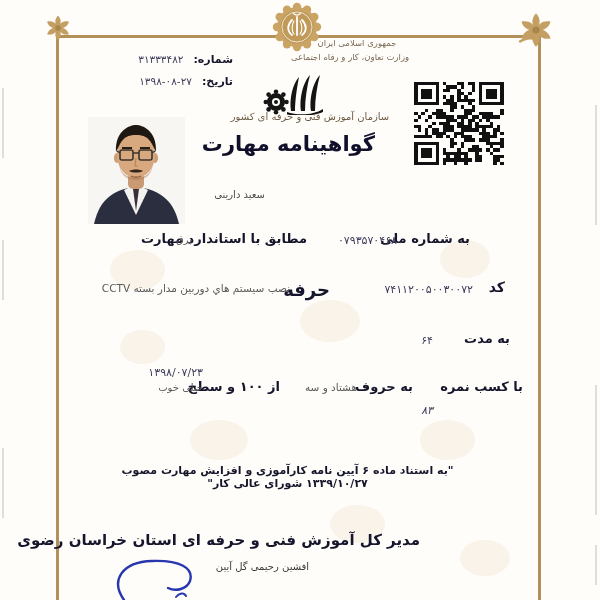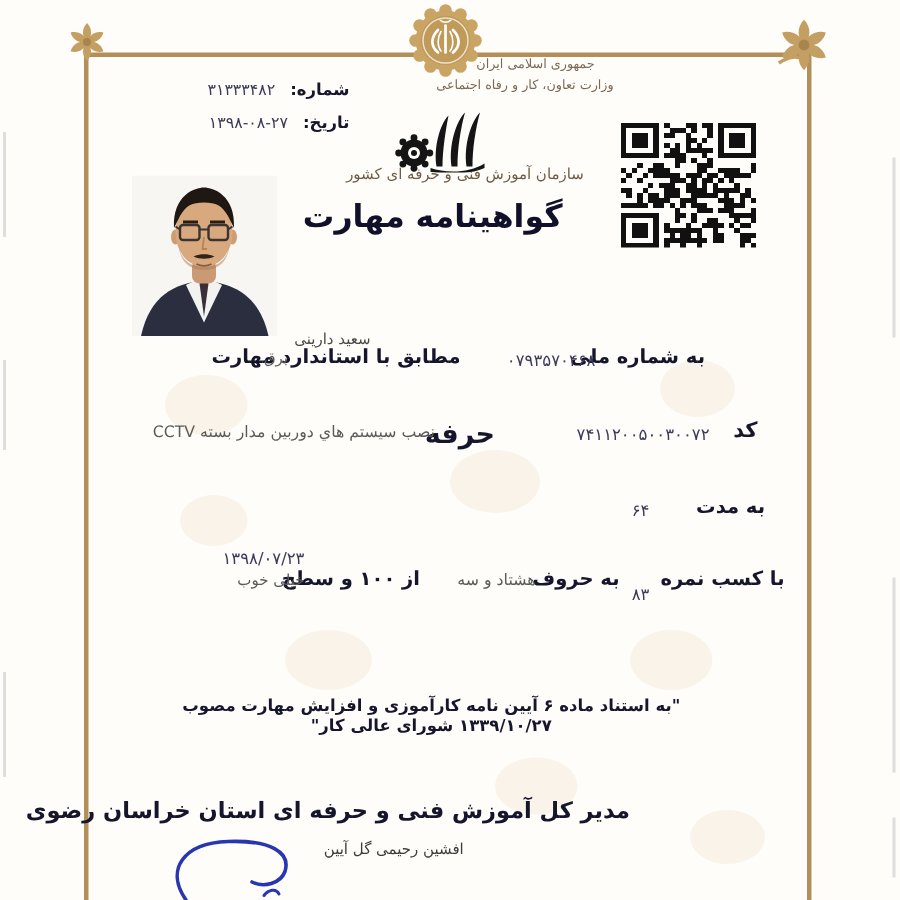--- a/index.html
+++ b/index.html
@@ -392,38 +392,38 @@
       <path d="M52,31 h10" stroke="#2a1d12" stroke-width="2"></path>
       <rect x="32" y="33" width="13" height="10" rx="2" fill="none" stroke="#3c3430" stroke-width="1.6"></rect>
       <rect x="51" y="33" width="13" height="10" rx="2" fill="none" stroke="#3c3430" stroke-width="1.6"></rect>
       <path d="M45,36 h6 M32,36 L29,34 M64,36 L67,34" stroke="#3c3430" stroke-width="1.4"></path>
       <path d="M48,41 L47,49 L50,49" stroke="#b9854f" stroke-width="1.2" fill="none"></path>
       <path d="M41,54 C45,52 51,52 55,54 C51,56 45,56 41,54 Z" fill="#33231a"></path>
       <path d="M43,59 C46,60.5 50,60.5 53,59" stroke="#8e5a3c" stroke-width="1.3" fill="none"></path>
     </svg>
   </div>
 
-  <div class="t" style="top:189px;right:353px;font-size:10px;color:#4a4a4a;margin-top:32px;">سعید دارینی</div>
+  <div class="t" style="top:189px;right:335px;font-size:10px;color:#4a4a4a;">سعید دارینی</div>
 
   <div class="t bold rowlabel" style="top:231px;right:130px;">به شماره ملی</div>
   <div class="t num" style="top:234px;right:203px;">۰۷۹۳۵۷۰۴۶۸</div>
   <div class="t bold rowlabel" style="top:231px;right:293px;">مطابق با استاندارد مهارت</div>
   <div class="t val" style="top:234px;right:408px;">برق</div>
 
   <div class="t bold" style="top:279px;right:95px;font-size:14px;">کد</div>
   <div class="t num" style="top:283px;right:127px;">۷۴۱۱۲۰۰۵۰۰۳۰۰۷۲</div>
   <div class="t bold" style="top:279px;right:270px;font-size:18px;">حرفه</div>
   <div class="t val" style="top:282px;right:310px;font-size:10.5px;">نصب سیستم هاي دوربین مدار بسته CCTV</div>
 
   <div class="t bold rowlabel" style="top:331px;right:90px;">به مدت</div>
   <div class="t num" style="top:334px;right:167px;">۶۴</div>
   <div class="t num" style="top:334px;right:397px;margin-top:32px;">۱۳۹۸/۰۷/۲۳</div>
 
   <div class="t bold rowlabel" style="top:379px;right:77px;">با کسب نمره</div>
-  <div class="t num" style="top:390px;right:167px;">۸۳</div>
+  <div class="t num" style="top:404px;right:167px;font-style:italic;">۸۳</div>
   <div class="t bold rowlabel" style="top:379px;right:187px;">به حروف</div>
   <div class="t val" style="top:381px;right:243px;font-size:10.5px;text-align:center;">هشتاد و سه</div>
   <div class="t bold rowlabel" style="top:379px;right:320px;">از ۱۰۰ و سطح</div>
   <div class="t val" style="top:382px;right:397px;">خیلی خوب</div>
 
   <div class="t bold" style="left:95px;top:464px;width:385px;font-size:11px;text-align:center;white-space:normal;">"به استناد ماده ۶ آیین نامه کارآموزی و افزایش مهارت مصوب ۱۳۳۹/۱۰/۲۷ شورای عالی کار"</div>
 
   <div class="t bold" style="left:90px;top:531px;width:330px;font-size:15px;text-align:center;">مدیر کل آموزش فنی و حرفه ای استان خراسان رضوی</div>
   <div class="t" style="left:190px;top:561px;width:145px;font-size:10px;color:#3c3c3c;text-align:center;">افشین رحیمی گل آیین</div>
   <div style="position:absolute;left:110px;top:556px;">

